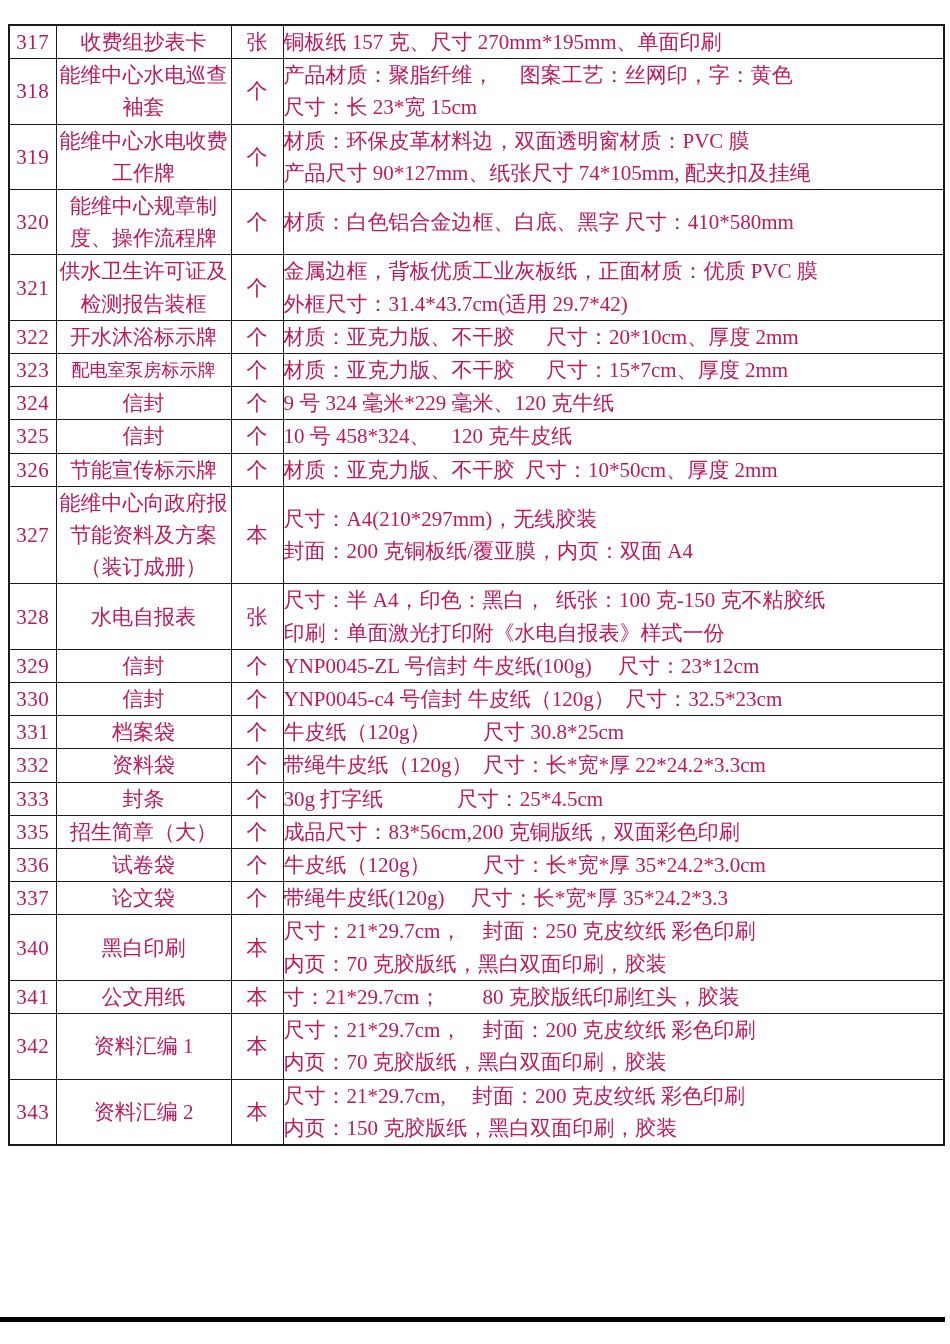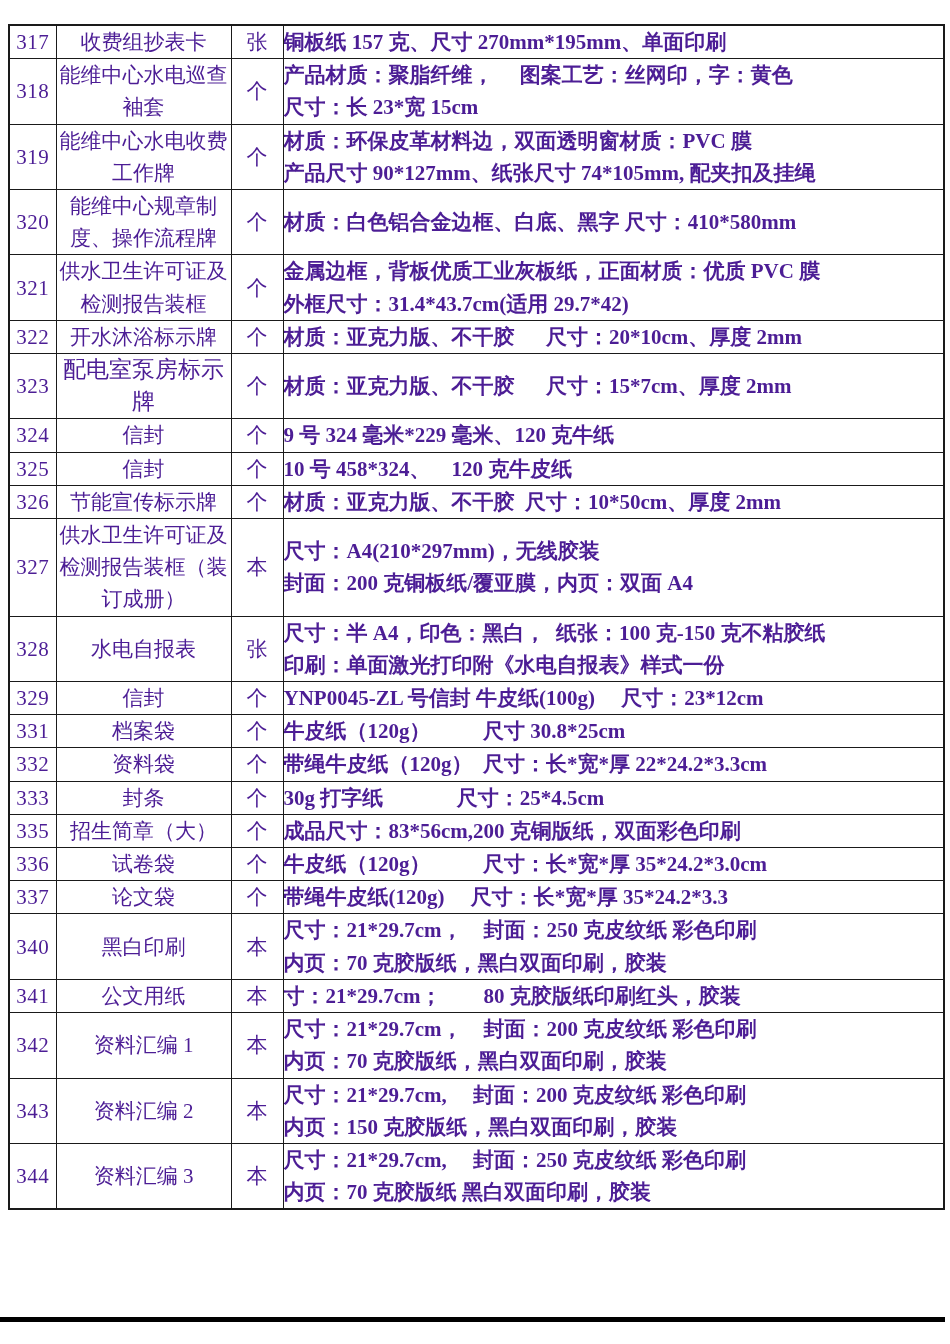--- a/index.html
+++ b/index.html
@@ -6,21 +6,21 @@
     margin: 0;
     padding: 0;
     background: #ffffff;
   }
   .page {
     position: relative;
     width: 950px;
     height: 1341px;
     background: #ffffff;
     font-family: "Liberation Serif", "DejaVu Serif", serif;
-    color: #4c1d95;
+    color: #be185d;
     overflow: hidden;
   }
   table.spec-table {
     position: absolute;
     left: 8px;
     top: 24px;
     width: 937px;
     border-collapse: collapse;
     table-layout: fixed;
     border: 2px solid #1a1a1a;
@@ -50,24 +50,23 @@
     text-align: center;
   }
   td.c-desc {
     text-align: left;
     padding-left: 6px;
     padding-right: 2px;
   }
   .desc-line {
     white-space: pre;
     overflow: hidden;
-    font-weight: bold;
   }
   
-  tr[data-no="323"] td.c-name { font-size: 23px; }
+  tr[data-no="323"] td.c-name { font-size: 18px; }
   
   .bottom-rule {
     position: absolute;
     left: 0;
     top: 1317px;
     width: 945px;
     height: 5px;
     background: #000000;
   }
 </style>
@@ -162,21 +161,21 @@
         <tr data-no="326">
     <td class="c-no">326</td>
     <td class="c-name">节能宣传标示牌</td>
     <td class="c-unit">个</td>
     <td class="c-desc">
             <div class="desc-line">材质：亚克力版、不干胶  尺寸：10*50cm、厚度 2mm</div>
           </td>
   </tr>
         <tr data-no="327">
     <td class="c-no">327</td>
-    <td class="c-name">供水卫生许可证及检测报告装框（装订成册）</td>
+    <td class="c-name">能维中心向政府报节能资料及方案（装订成册）</td>
     <td class="c-unit">本</td>
     <td class="c-desc">
             <div class="desc-line">尺寸：A4(210*297mm)，无线胶装</div>
             <div class="desc-line">封面：200 克铜板纸/覆亚膜，内页：双面 A4</div>
           </td>
   </tr>
         <tr data-no="328">
     <td class="c-no">328</td>
     <td class="c-name">水电自报表</td>
     <td class="c-unit">张</td>
@@ -186,20 +185,28 @@
           </td>
   </tr>
         <tr data-no="329">
     <td class="c-no">329</td>
     <td class="c-name">信封</td>
     <td class="c-unit">个</td>
     <td class="c-desc">
             <div class="desc-line">YNP0045-ZL 号信封 牛皮纸(100g)     尺寸：23*12cm</div>
           </td>
   </tr>
+        <tr data-no="330">
+    <td class="c-no">330</td>
+    <td class="c-name">信封</td>
+    <td class="c-unit">个</td>
+    <td class="c-desc">
+            <div class="desc-line">YNP0045-c4 号信封 牛皮纸（120g）  尺寸：32.5*23cm</div>
+          </td>
+  </tr>
         <tr data-no="331">
     <td class="c-no">331</td>
     <td class="c-name">档案袋</td>
     <td class="c-unit">个</td>
     <td class="c-desc">
             <div class="desc-line">牛皮纸（120g）          尺寸 30.8*25cm</div>
           </td>
   </tr>
         <tr data-no="332">
     <td class="c-no">332</td>
@@ -269,27 +276,18 @@
   </tr>
         <tr data-no="343">
     <td class="c-no">343</td>
     <td class="c-name">资料汇编 2</td>
     <td class="c-unit">本</td>
     <td class="c-desc">
             <div class="desc-line">尺寸：21*29.7cm,     封面：200 克皮纹纸 彩色印刷</div>
             <div class="desc-line">内页：150 克胶版纸，黑白双面印刷，胶装</div>
           </td>
   </tr>
-        <tr data-no="344">
-    <td class="c-no">344</td>
-    <td class="c-name">资料汇编 3</td>
-    <td class="c-unit">本</td>
-    <td class="c-desc">
-            <div class="desc-line">尺寸：21*29.7cm,     封面：250 克皮纹纸 彩色印刷</div>
-            <div class="desc-line">内页：70 克胶版纸 黑白双面印刷，胶装</div>
-          </td>
-  </tr>
       </tbody>
   </table>
 
   <div class="bottom-rule"></div>
 
 </div>
 
 </body></html>

